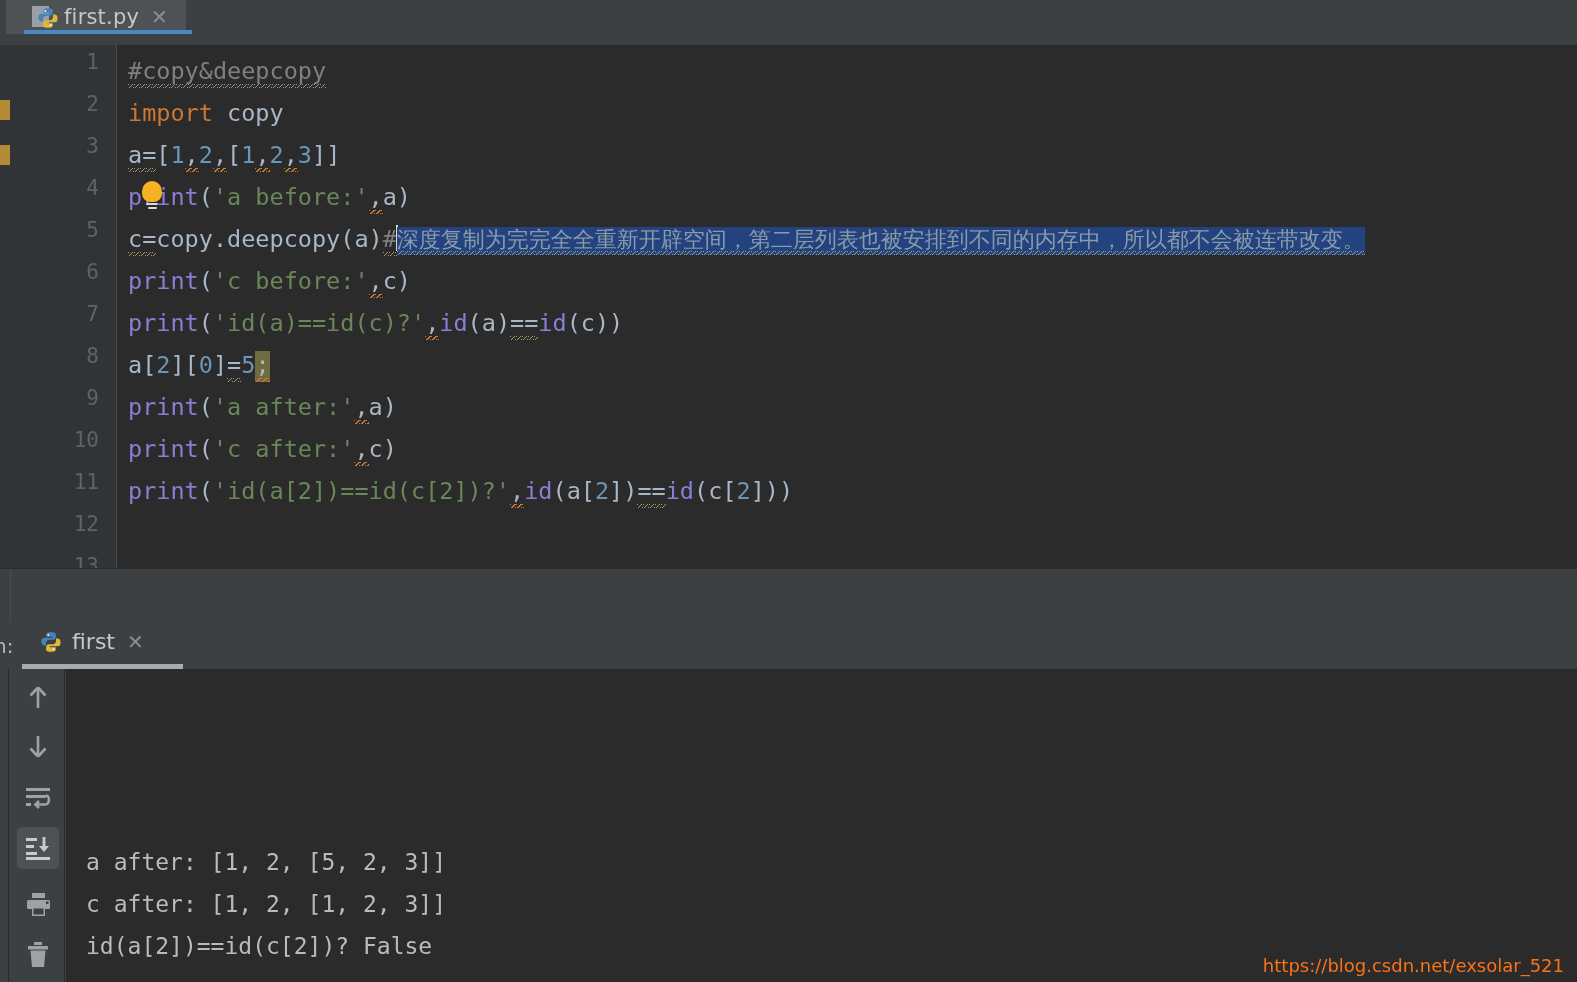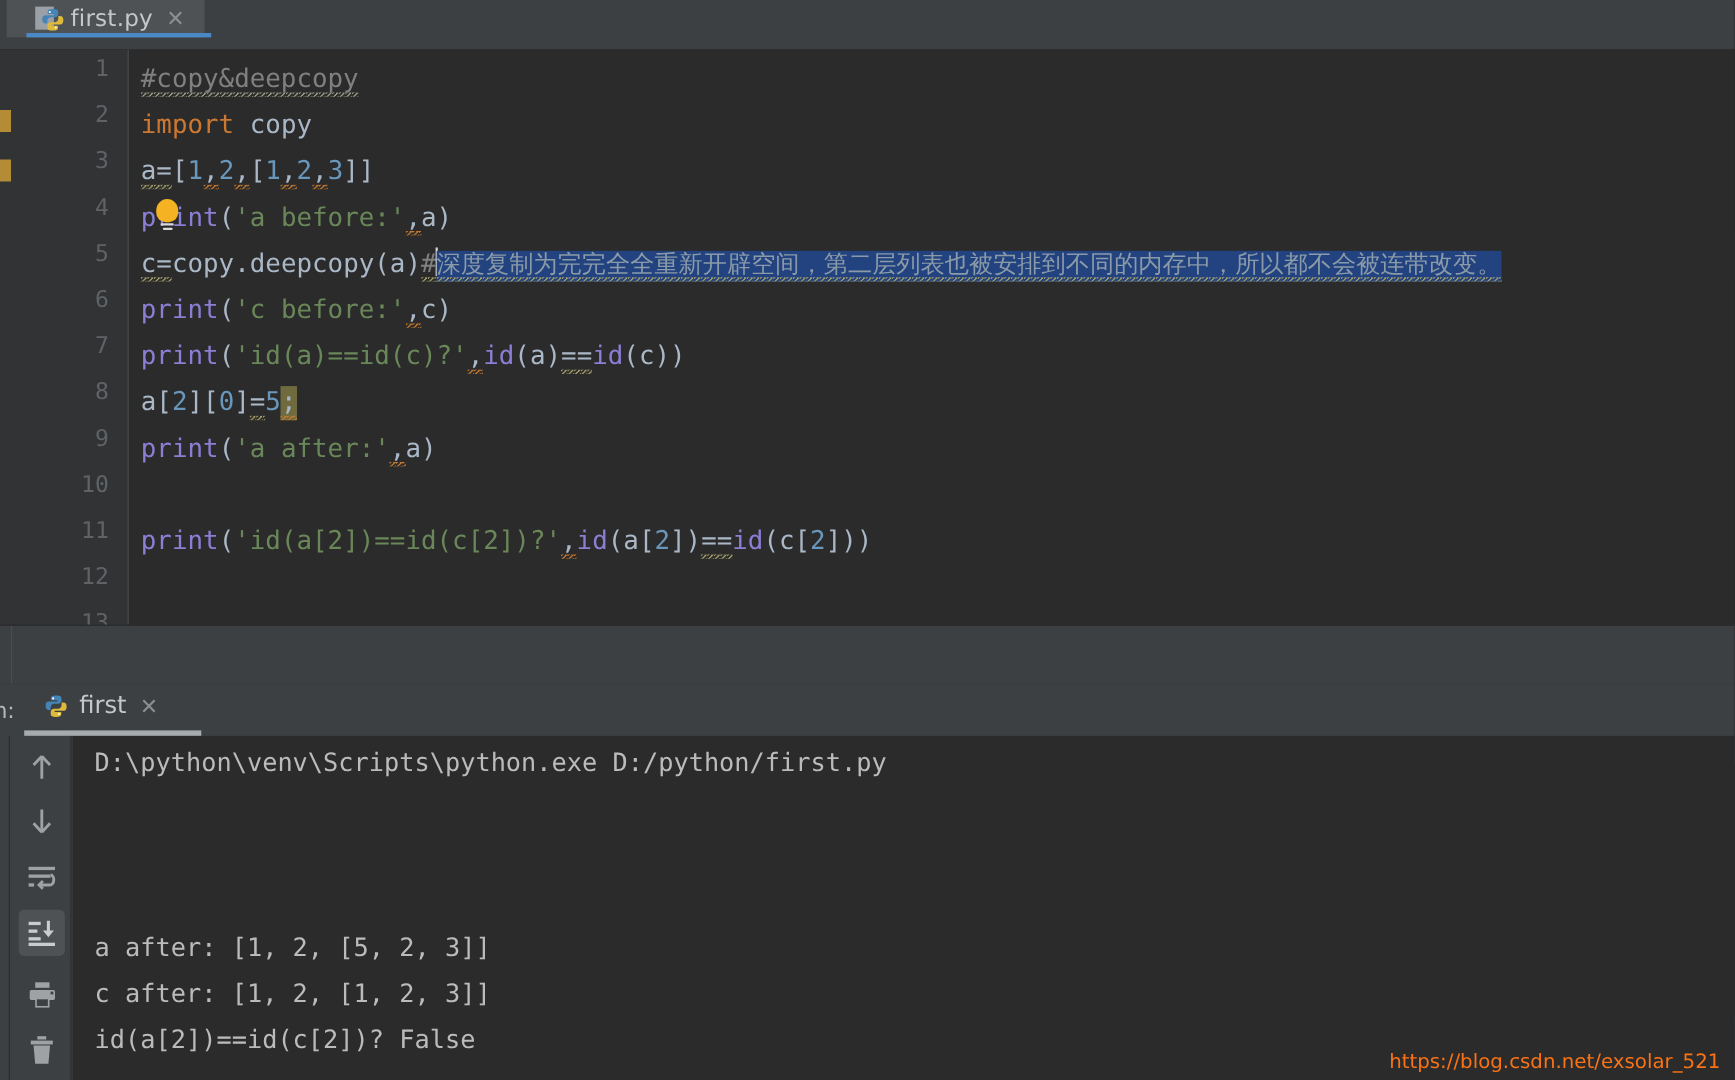--- a/index.html
+++ b/index.html
@@ -362,20 +362,21 @@
       <div class="codeline" style="top:173px"><span class="tok-ident sq">c=</span><span class="tok-ident">copy</span><span class="tok-punct">.</span><span class="tok-ident">deepcopy</span><span class="tok-punct">(</span><span class="tok-ident">a</span><span class="tok-punct">)</span><span class="tok-comment sq">#</span><span class="caret"></span><span class="sel sq" style="font-family:'DejaVu Sans',sans-serif;font-size:22px;">深度复制为完完全全重新开辟空间，第二层列表也被安排到不同的内存中，所以都不会被连带改变。</span></div>
 
       <div class="codeline" style="top:215px"><span class="tok-fn">print</span><span class="tok-punct">(</span><span class="tok-str">'c before:'</span><span class="tok-punct sq-o">,</span><span class="tok-ident">c</span><span class="tok-punct">)</span></div>
 
       <div class="codeline" style="top:257px"><span class="tok-fn">print</span><span class="tok-punct">(</span><span class="tok-str">'id(a)==id(c)?'</span><span class="tok-punct sq-o">,</span><span class="tok-fn">id</span><span class="tok-punct">(</span><span class="tok-ident">a</span><span class="tok-punct">)</span><span class="tok-punct sq">==</span><span class="tok-fn">id</span><span class="tok-punct">(</span><span class="tok-ident">c</span><span class="tok-punct">))</span></div>
 
       <div class="codeline" style="top:299px"><span class="tok-ident">a</span><span class="tok-punct">[</span><span class="tok-num">2</span><span class="tok-punct">][</span><span class="tok-num">0</span><span class="tok-punct">]</span><span class="tok-punct sq">=</span><span class="tok-num">5</span><span class="tok-punct semicolon-hl sq-o">;</span></div>
 
       <div class="codeline" style="top:341px"><span class="tok-fn">print</span><span class="tok-punct">(</span><span class="tok-str">'a after:'</span><span class="tok-punct sq-o">,</span><span class="tok-ident">a</span><span class="tok-punct">)</span></div>
 
+      <div class="codeline" style="top:383px"><span class="tok-fn">print</span><span class="tok-punct">(</span><span class="tok-str">'c after:'</span><span class="tok-punct sq-o">,</span><span class="tok-ident">c</span><span class="tok-punct">)</span></div>
 
       <div class="codeline" style="top:425px"><span class="tok-fn">print</span><span class="tok-punct">(</span><span class="tok-str">'id(a[2])==id(c[2])?'</span><span class="tok-punct sq-o">,</span><span class="tok-fn">id</span><span class="tok-punct">(</span><span class="tok-ident">a</span><span class="tok-punct">[</span><span class="tok-num">2</span><span class="tok-punct">])</span><span class="tok-punct sq">==</span><span class="tok-fn">id</span><span class="tok-punct">(</span><span class="tok-ident">c</span><span class="tok-punct">[</span><span class="tok-num">2</span><span class="tok-punct">]))</span></div>
 
       <div class="codeline" style="top:467px"></div>
       <div class="codeline" style="top:509px"></div>
     </div>
   </div>
 
   <div class="splitter">
     <span class="innerline"></span>
@@ -451,21 +452,20 @@
       <div class="tb-btn" style="top:265px;">
         <svg width="26" height="28" viewBox="0 0 26 28">
           <rect x="9" y="1" width="8" height="3" fill="#9ea2a4"></rect>
           <rect x="3" y="5" width="20" height="3.5" fill="#9ea2a4"></rect>
           <path d="M5.5 9.5 L20.5 9.5 L19 26 L7 26 Z" fill="#9ea2a4"></path>
         </svg>
       </div>
     </div>
 
     <div class="console">
-      <div class="console-line" style="top:4px">D:\python\venv\Scripts\python.exe D:/python/first.py</div>
       <div class="console-line" style="top:172px">a after: [1, 2, [5, 2, 3]]</div>
       <div class="console-line" style="top:214px">c after: [1, 2, [1, 2, 3]]</div>
       <div class="console-line" style="top:256px">id(a[2])==id(c[2])? False</div>
     </div>
 
     <span class="watermark">https://blog.csdn.net/exsolar_521</span>
   </div>
 
 </div>
 

